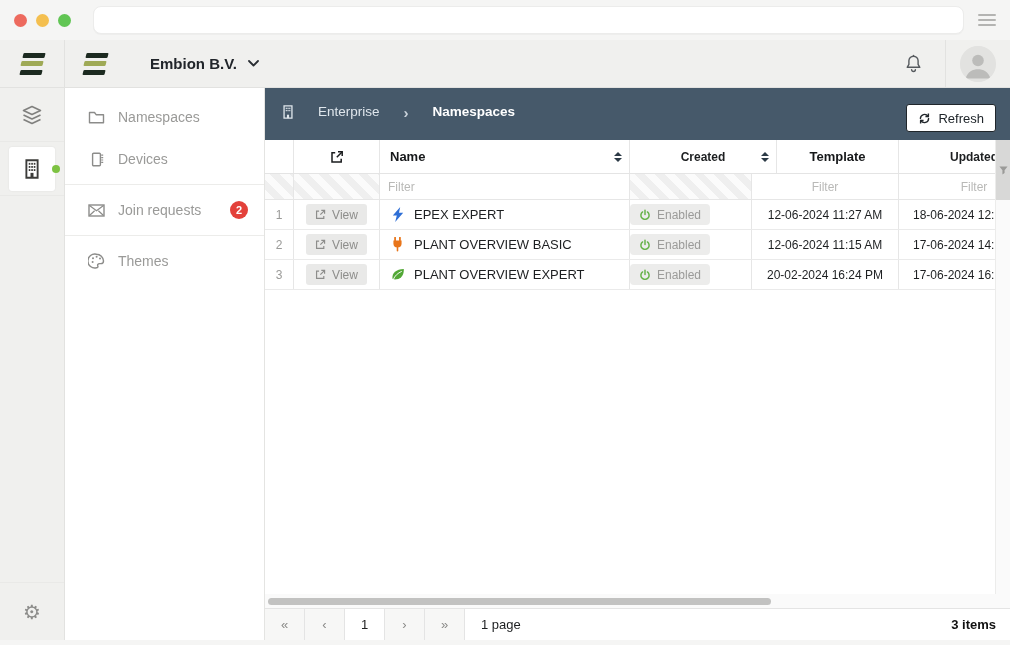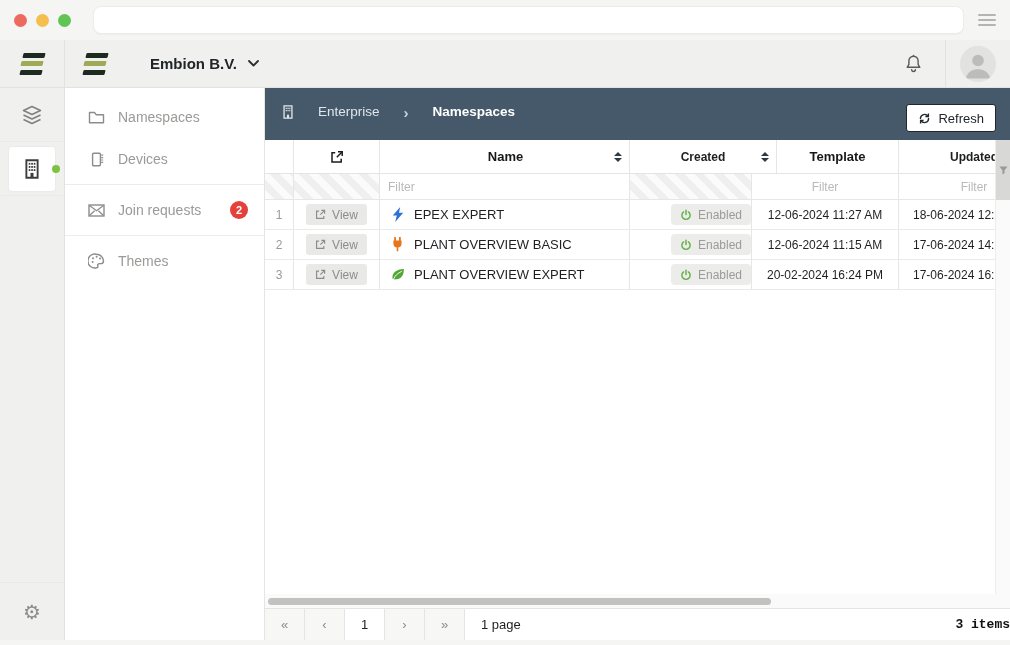--- a/index.html
+++ b/index.html
@@ -64,25 +64,25 @@
   .refresh-btn { height:28px; background:#fff; border:1px solid #20262b; border-radius:3px; display:flex; align-items:center; gap:7px; padding:0 11px; font-size:13px; color:#20262b; cursor:pointer; font-family:inherit; }
 
   
   .table-wrap { flex:1; position:relative; overflow:hidden; min-height:0; }
   .tgrid { width:784px; }
   .thead, .tfilter, .trow { display:flex; align-items:stretch; }
   .cell { border-right:1px solid #e6e6e6; display:flex; align-items:center; min-width:0; }
   .c-num { width:29px; justify-content:center; }
   .c-view { width:86px; justify-content:center; }
   .c-name { width:250px; padding:0 8px 0 10px; gap:9px; }
-  .c-template { width:122px; justify-content:flex-end; }
+  .c-template { width:122px; justify-content:flex-start; }
   .c-created { width:147px; justify-content:center; }
   .c-updated { width:150px; padding-left:14px; border-right:none; white-space:nowrap; overflow:hidden; }
   .thead { height:34px; border-bottom:1px solid #e4e4e4; font-size:13px; font-weight:bold; color:#16181a; }
-  .thead .c-name, .thead .c-created { position:relative;justify-content:center; }
+  .thead .c-name, .thead .c-created { position:relative; }
   .thead .c-name { padding-left:10px; }
   .thead .c-template, .thead .c-updated { justify-content:center; padding-left:0; }
   .thead .c-created { justify-content:center; }
   .sort { position:absolute; right:7px; top:50%; transform:translateY(-50%); display:flex; flex-direction:column; gap:2px; cursor:pointer; }
   .sort i { width:0; height:0; border-left:4px solid transparent; border-right:4px solid transparent; display:block; }
   .sort .up { border-bottom:4px solid #2c3a46; }
   .sort .dn { border-top:4px solid #2c3a46; }
   .tfilter { height:26px; border-bottom:1px solid #e6e6e6; }
   .hatch { background:repeating-linear-gradient(45deg,#fbfbfb 0px,#fbfbfb 7px,#efefef 7px,#efefef 14px); }
   .filter-input { width:100%; height:100%; border:none; outline:none; font-size:12px; color:#444; font-family:inherit; padding:0 8px; background:#fff; }
@@ -102,21 +102,21 @@
   .vstrip .vhead { height:60px; background:#d8d8d7; display:flex; align-items:center; justify-content:center; }
 
   
   .hscroll { height:14px; background:#fafafa; display:flex; align-items:center; padding:0 3px; flex:0 0 auto; }
   .hthumb { height:7px; width:68%; background:#c2c2c1; border-radius:4px; cursor:grab; }
   .pagebar { height:32px; border-top:1px solid #e4e4e4; display:flex; align-items:stretch; flex:0 0 auto; background:#fff; }
   .pg-btn { width:40px; border:none; border-right:1px solid #e4e4e4; background:#f7f7f6; color:#8a8a88; font-size:13px; cursor:pointer; font-family:inherit; }
   .pg-btn.current { background:#fff; color:#222; }
   .pg-label { display:flex; align-items:center; padding-left:16px; font-size:13px; color:#1d1f21; }
   .pg-spacer { flex:1; }
-  .pg-count { display:flex; align-items:center; font-size:13px; font-weight:bold; color:#111;font-family:Liberation Mono, monospace; }
+  .pg-count { display:flex; align-items:center; padding-right:14px; font-size:13px; font-weight:bold; color:#111; }
 
   .window-bottom { height:5px; background:#f5f5f4; flex:0 0 auto; }
   svg { display:block; }
 </style>
 </head>
 <body>
 
 <div class="window">
 
   <div class="chrome">

